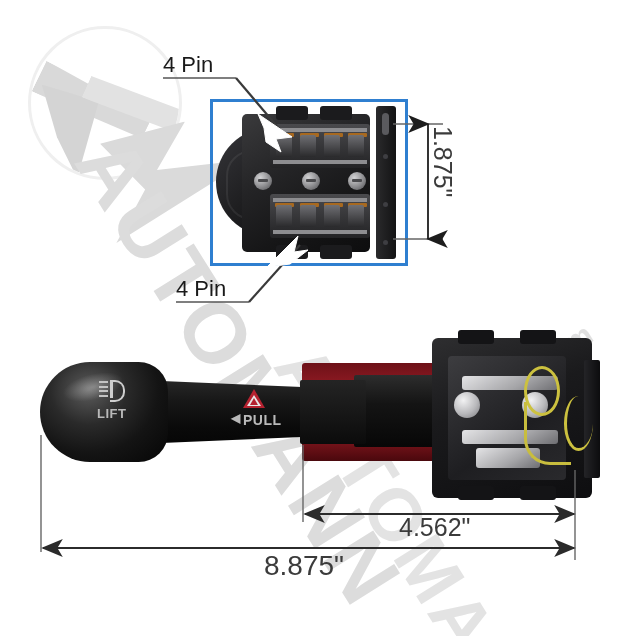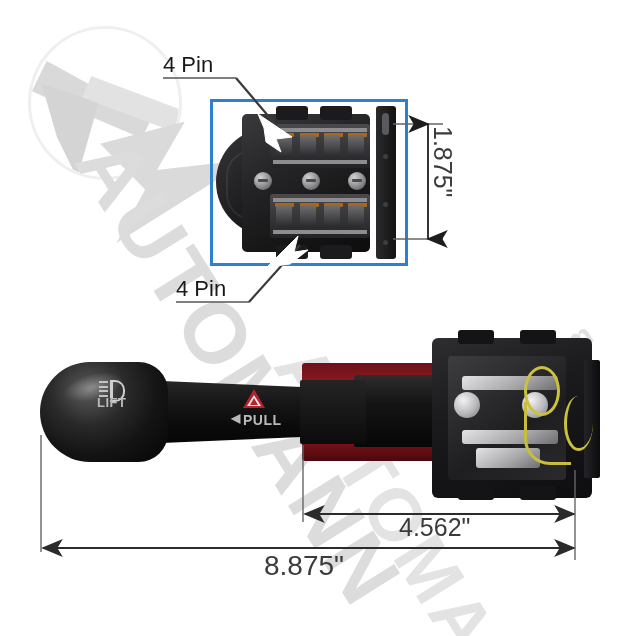--- a/index.html
+++ b/index.html
@@ -345,21 +345,21 @@
   </div>
 
   <div class="beam-icon">
     <div class="ln" style="top:1px;"></div>
     <div class="ln" style="top:5.5px;"></div>
     <div class="ln" style="top:10px;"></div>
     <div class="ln" style="top:14.5px;"></div>
     <div class="dl"></div>
     <div class="d"></div>
   </div>
-  <div class="mark" style="left:97px;top:395px;font-size:13px;">LIFT</div>
+  <div class="mark" style="left:97px;top:406px;font-size:13px;">LIFT</div>
 
   <div class="haz">
     <div class="tri"></div>
       <div class="tri2"></div>
       <div class="tri3"></div>
   </div>
   <div class="mark" style="left:231px;top:411px;font-size:12px;">◀</div>
   <div class="mark" style="left:243px;top:412px;font-size:14px;">PULL</div>
 
   <svg class="ov" viewBox="0 0 621 636">

